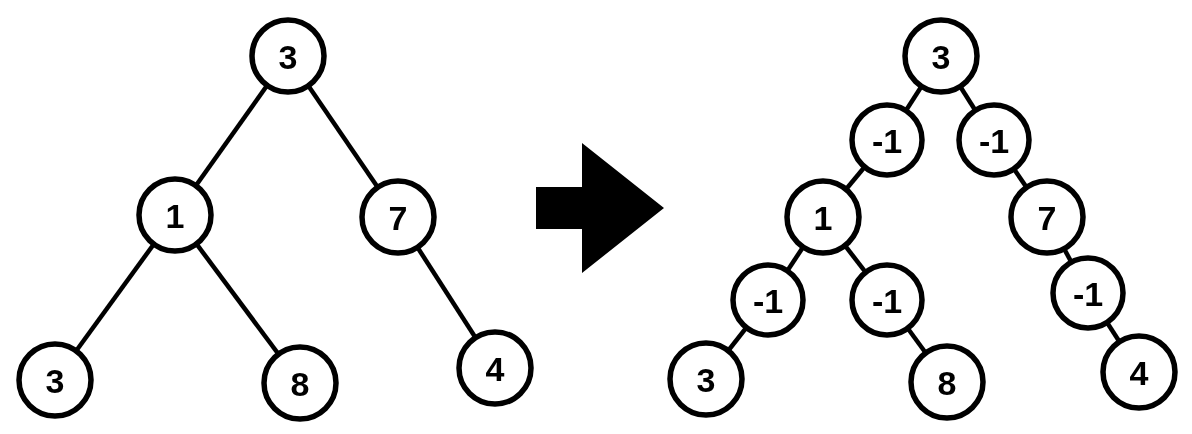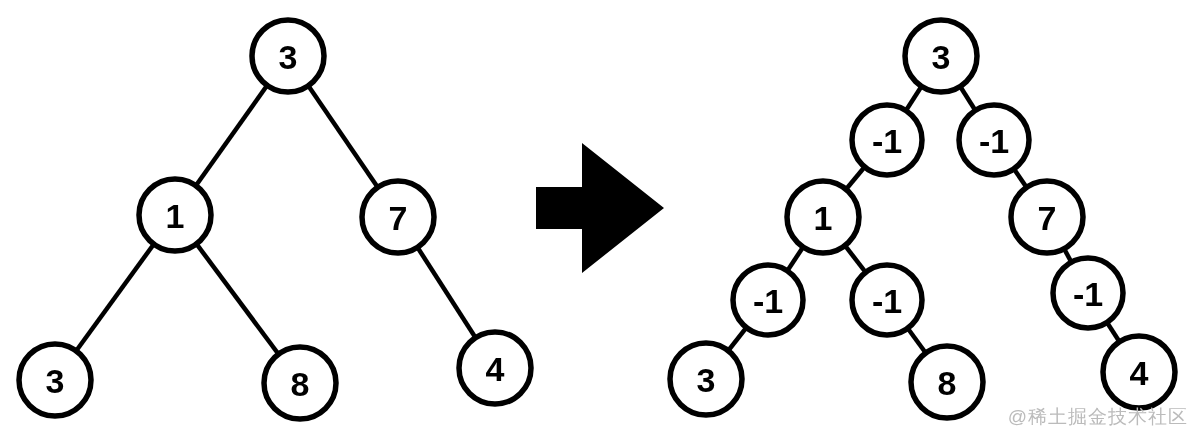--- a/index.html
+++ b/index.html
@@ -90,14 +90,13 @@
         <circle cx="1088" cy="293" r="35" fill="#ffffff" stroke="#000000" stroke-width="5.5"></circle>
         <text x="1088" y="294" text-anchor="middle" dominant-baseline="central" fill="#000000" font-size="34">-1</text>
         <circle cx="706" cy="379" r="36" fill="#ffffff" stroke="#000000" stroke-width="5.5"></circle>
         <text x="706" y="380" text-anchor="middle" dominant-baseline="central" fill="#000000" font-size="34">3</text>
         <circle cx="947" cy="382" r="36" fill="#ffffff" stroke="#000000" stroke-width="5.5"></circle>
         <text x="947" y="383" text-anchor="middle" dominant-baseline="central" fill="#000000" font-size="34">8</text>
         <circle cx="1139" cy="372" r="36" fill="#ffffff" stroke="#000000" stroke-width="5.5"></circle>
         <text x="1139" y="373" text-anchor="middle" dominant-baseline="central" fill="#000000" font-size="34">4</text>
       </g>
   </svg>
-  <div class="watermark" style="color: rgb(187, 187, 187); font-size: 19px;">@稀土掘金技术社区</div>
 </div>
 
 </body></html>

